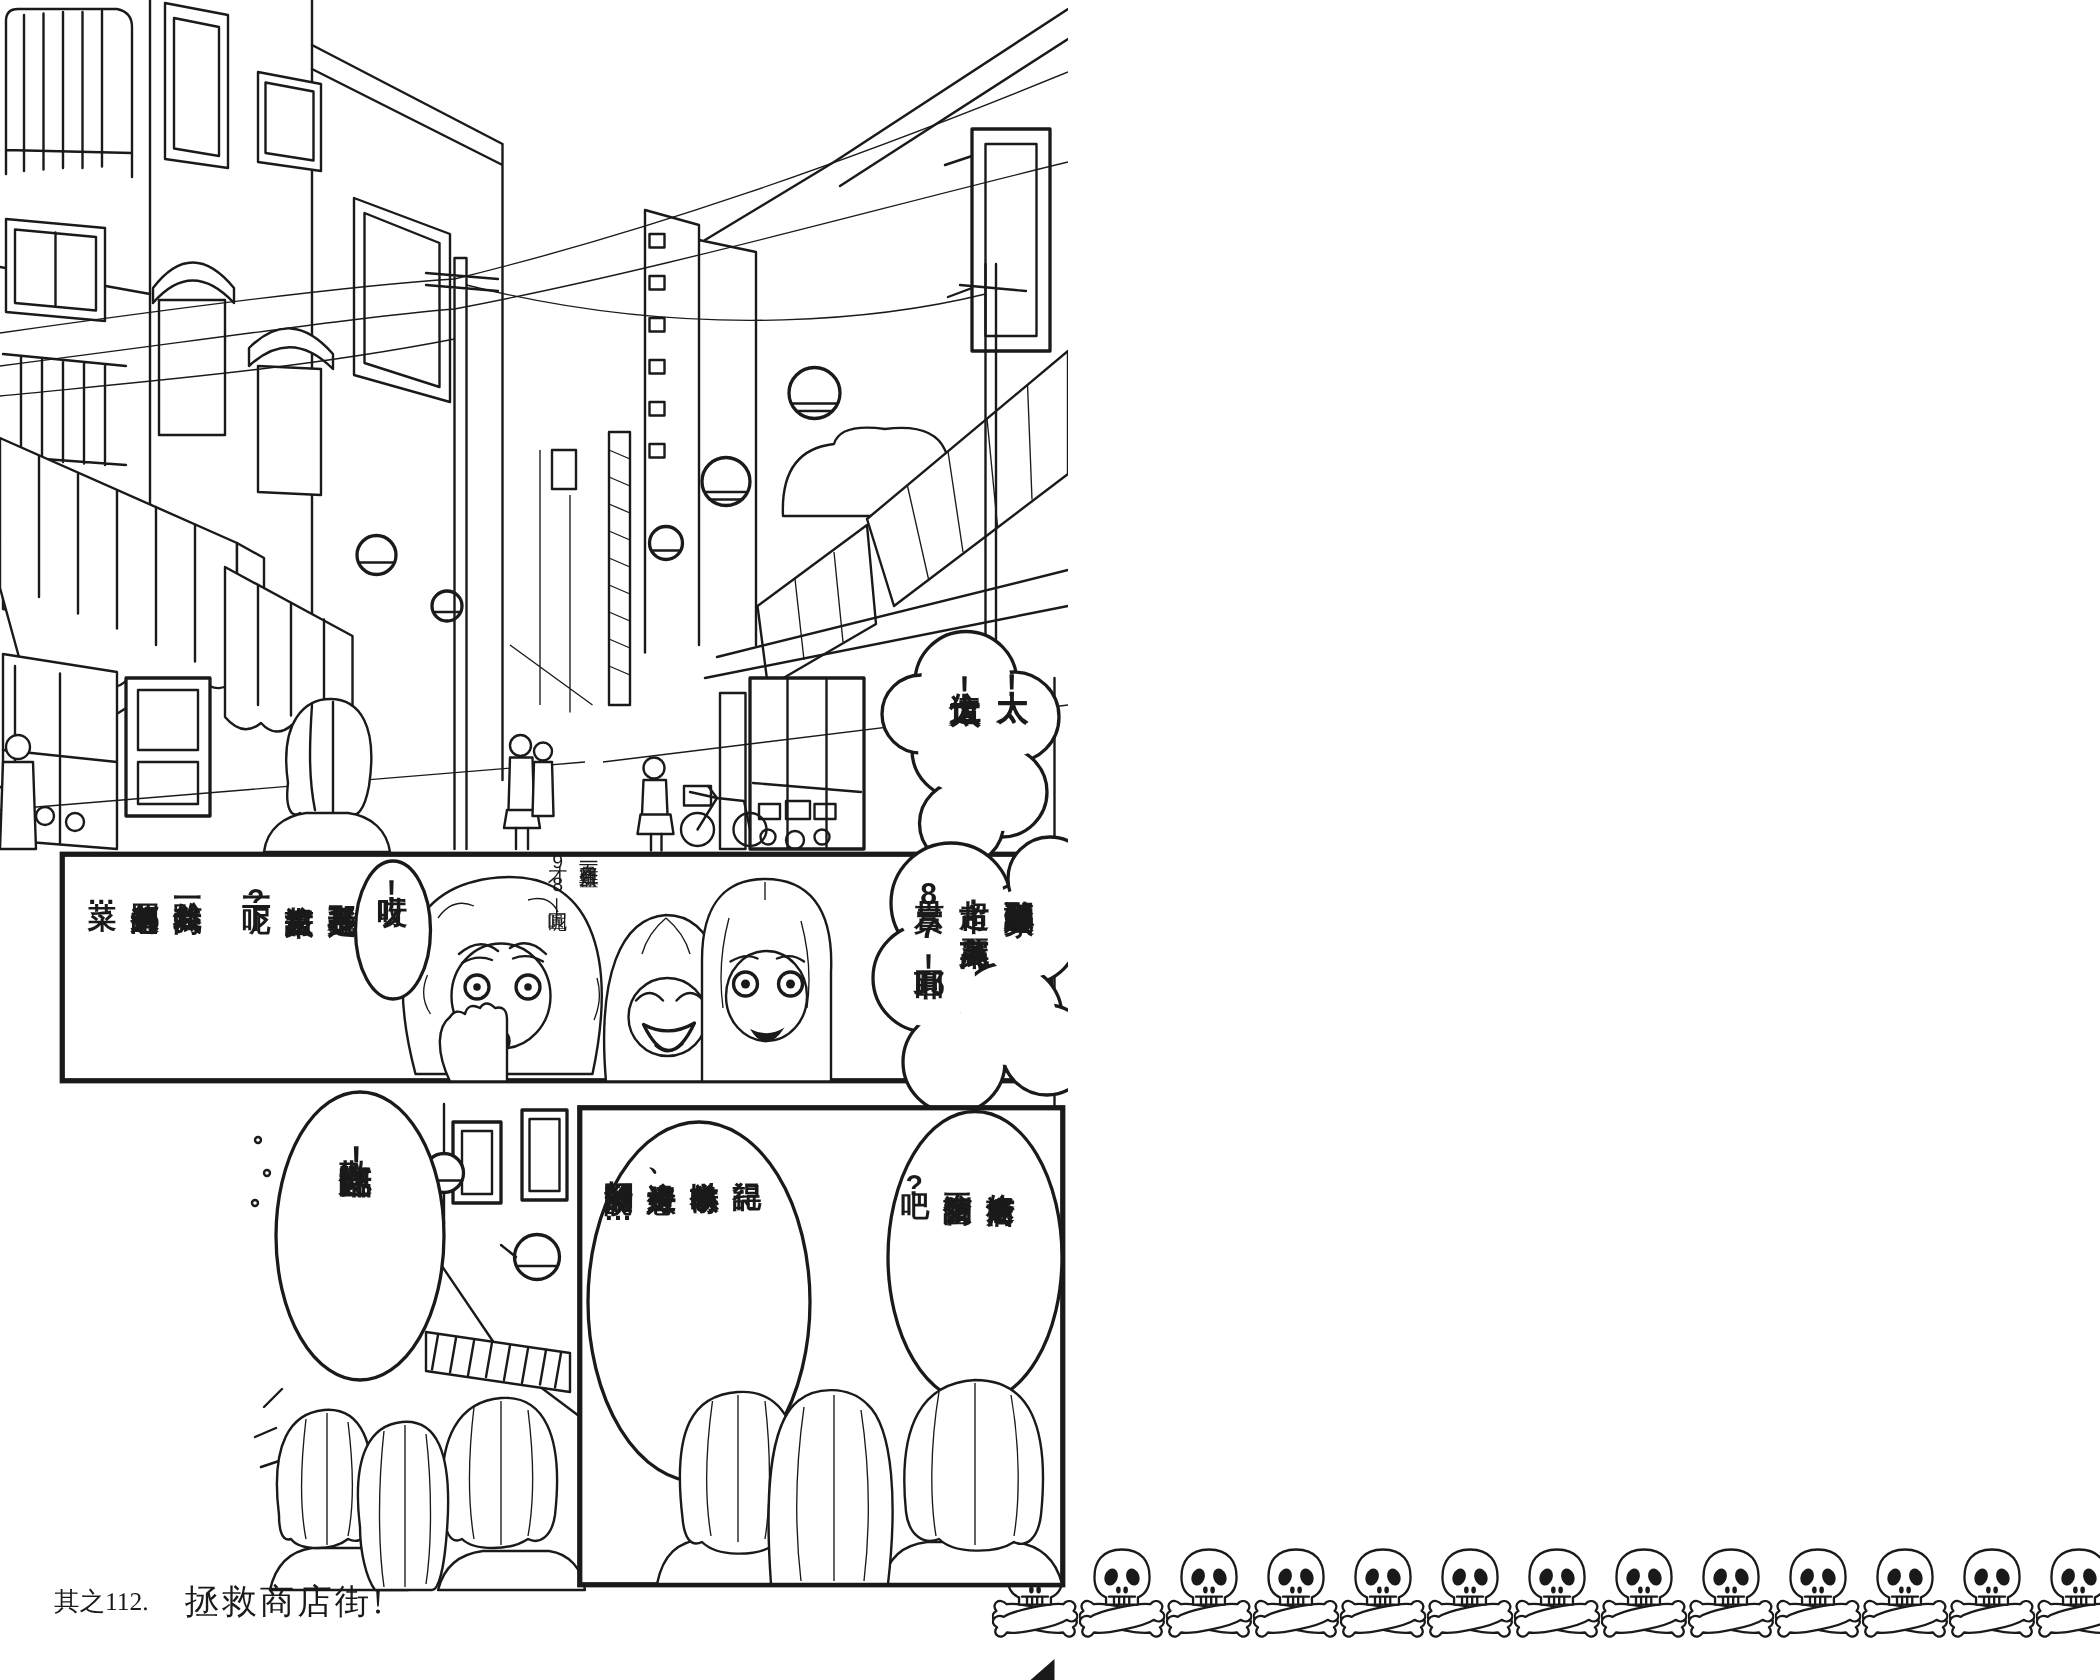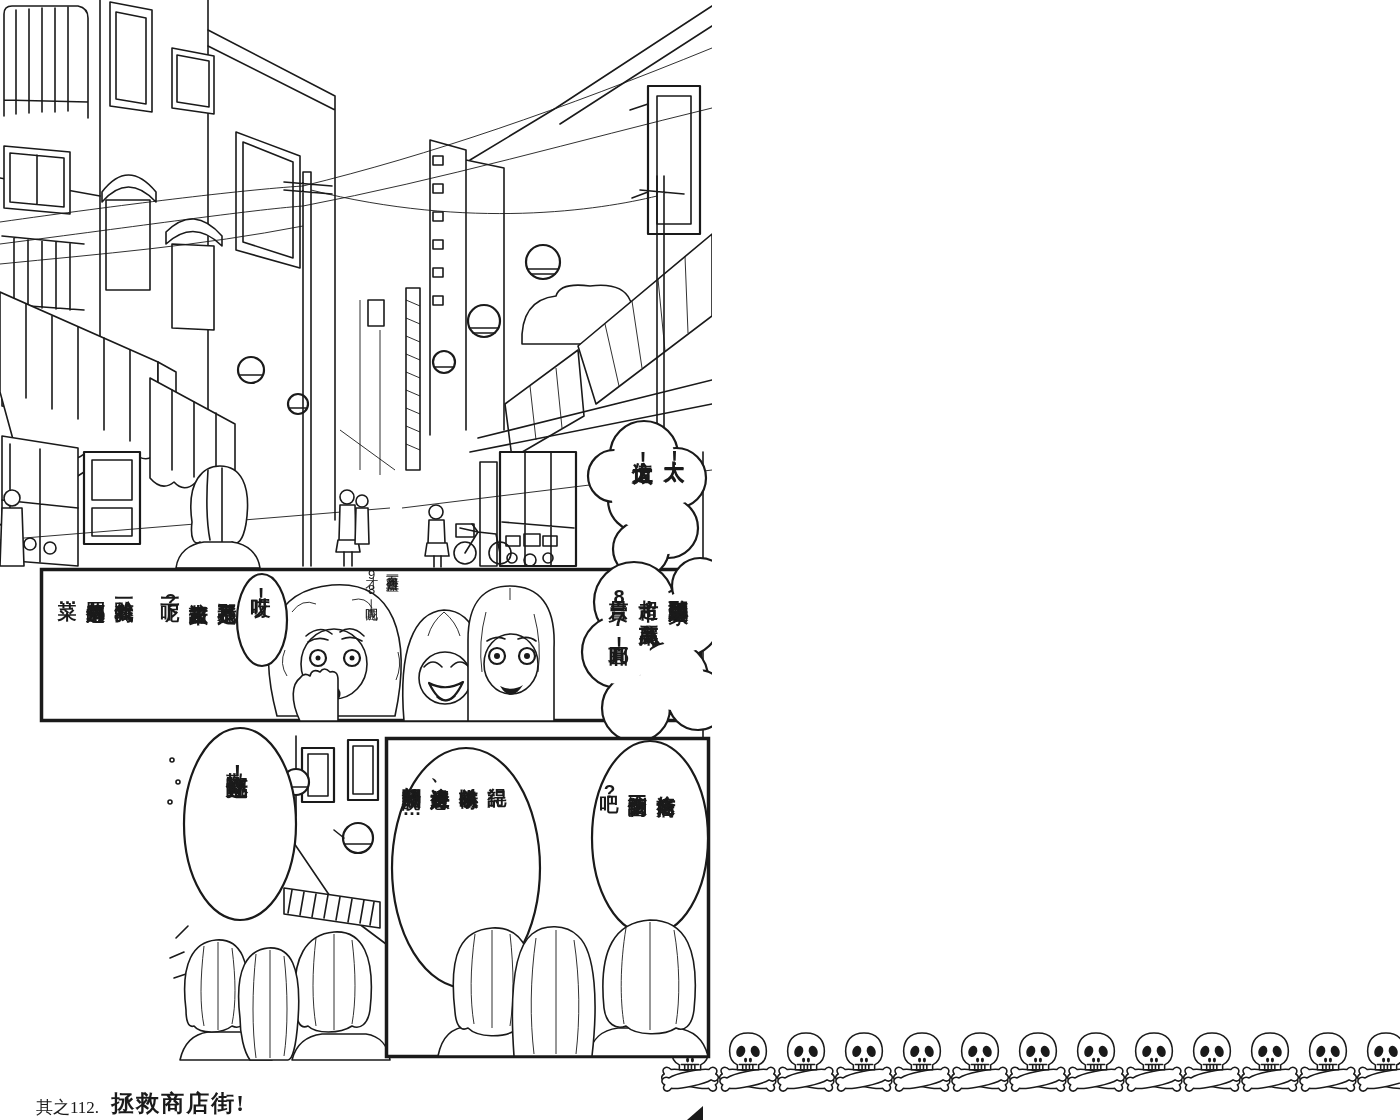--- a/index.html
+++ b/index.html
@@ -15,24 +15,24 @@
          font-weight:600;color:#1a1a1a;line-height:1.5;letter-spacing:0.04em;z-index:5;}
   .t-call{right:710px;top:444px;height:160px;font-size:21px;}
   .t-news{right:706px;top:584px;height:156px;font-size:20px;}
   .t-although{right:1262px;top:586px;height:130px;font-size:19px;}
   .t-should{right:1159px;top:588px;height:124px;font-size:19px;}
   .t-ohmy{right:1124px;top:582px;height:94px;font-size:20px;}
   .t-egg{right:998px;top:566px;height:140px;font-size:13px;font-weight:500;line-height:1.6;}
   .t-welcome{right:1146px;top:756px;height:142px;font-size:22px;}
   .t-remember{right:889px;top:772px;height:208px;font-size:19px;}
   .t-street{right:720px;top:780px;height:140px;font-size:19px;}
-  .caption{position:absolute;left:36px;top:1052px;display:flex;align-items:flex-end;gap:12px;
+  .caption{position:absolute;left:36px;top:1052px;display:flex;align-items:center;gap:24px;
            font-family:"Liberation Serif",serif;z-index:5;}
   .caption .pre{font-size:17px;font-weight:500;}
-  .caption .ttl{font-size:23px;font-weight:700;letter-spacing:2px;margin-top:36px;}
+  .caption .ttl{font-size:23px;font-weight:400;letter-spacing:2px;}
   .skull-strip{position:absolute;left:661px;top:1030px;width:739px;height:66px;display:flex;overflow:hidden;z-index:1;}
   .skull{width:58px;height:64px;flex:0 0 58px;}
   #art{position:absolute;left:0;top:0;z-index:2;}
   .page-wedge{position:absolute;left:687px;top:1106px;width:0;height:0;z-index:3;
               border-left:16px solid transparent;border-bottom:14px solid #1a1a1a;}
 </style>
 </head>
 <body>
 
 <div id="page">

